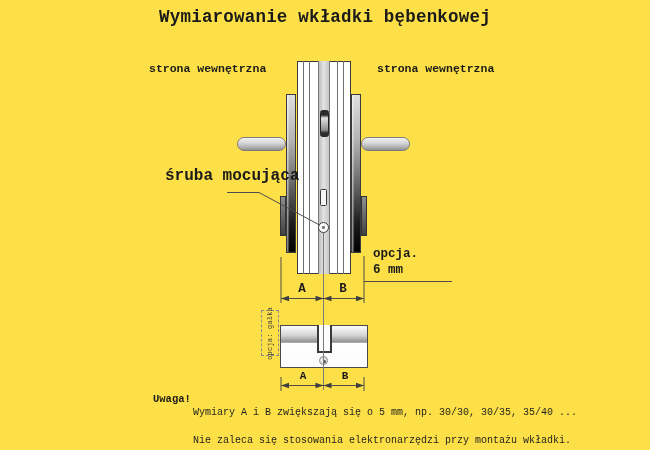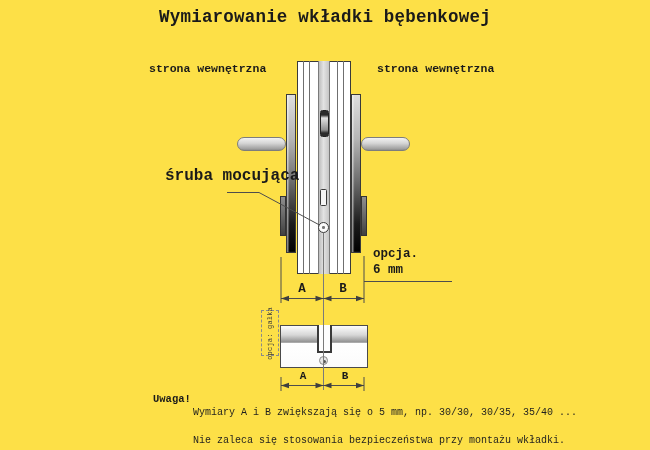--- a/index.html
+++ b/index.html
@@ -151,15 +151,15 @@
       <path d="M364,298.5 L356,295.8 L356,301.2 Z"></path>
       <path d="M281,385.5 L289,382.8 L289,388.2 Z"></path>
       <path d="M323.5,385.5 L315.5,382.8 L315.5,388.2 Z"></path>
       <path d="M323.5,385.5 L331.5,382.8 L331.5,388.2 Z"></path>
       <path d="M364,385.5 L356,382.8 L356,388.2 Z"></path>
     </g>
   </svg>
 
   <div class="abs notes-heading">Uwaga!</div>
   <div class="abs note" style="top:407px;">Wymiary A i B zwiększają się o 5 mm, np. 30/30, 30/35, 35/40 ...</div>
-  <div class="abs note" style="top:435px;">Nie zaleca się stosowania bezpieczeństwa przy montażu wkładki.</div>
+  <div class="abs note" style="top:435px;">Nie zaleca się stosowania elektronarzędzi przy montażu wkładki.</div>
 
 </div>
 
 </body></html>

